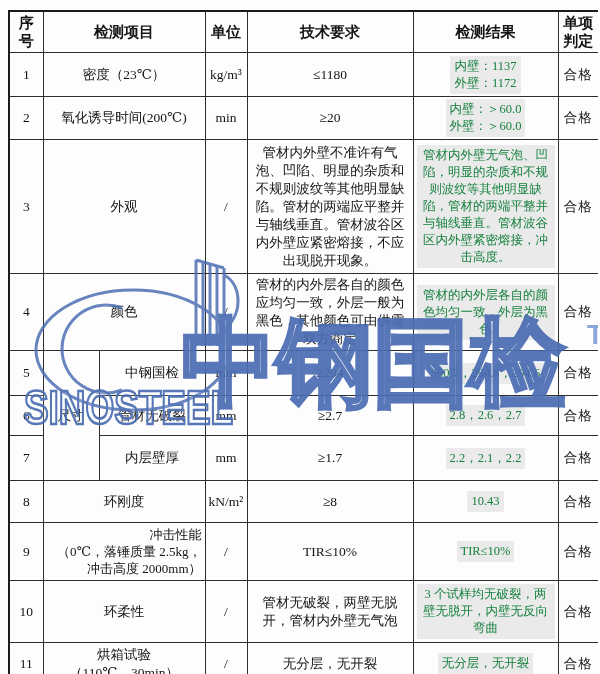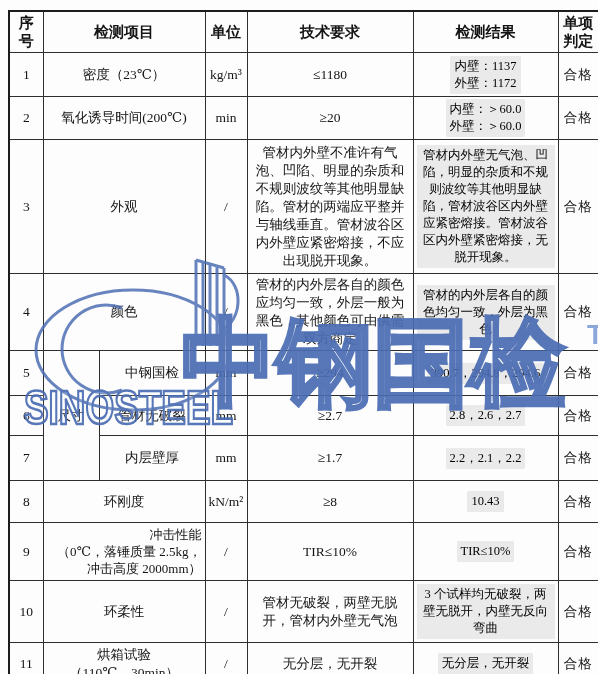--- a/index.html
+++ b/index.html
@@ -20,21 +20,21 @@
   }
   table.report th{font-weight:bold;font-size:15px;line-height:18px;}
   tr.hdr{height:38px;}
   tr.r1{height:44px;} tr.r2{height:40px;} tr.r3{height:134px;} tr.r4{height:73px;}
   tr.r5{height:45px;} tr.r6{height:40px;} tr.r7{height:45px;} tr.r8{height:42px;}
   tr.r9{height:58px;} tr.r10{height:62px;} tr.r11{height:43px;}
   td.req{font-size:13.5px;line-height:19px;}
   td.unit,td.no{font-size:14px;}
   td.judge{font-size:14px;letter-spacing:1px;}
   .res{
-    display:inline-block;background:#eaeaea;color:#000000;
+    display:inline-block;background:#eaeaea;color:#15803d;
     filter:blur(0.7px);font-size:12.5px;line-height:17px;
     padding:2px 4px;border-radius:1px;
   }
 
   
   .watermark{position:absolute;left:0;top:0;width:600px;height:674px;pointer-events:none;opacity:.92;}
   .wm-logo{position:absolute;left:26px;top:250px;}
   .wm-sino{
     position:absolute;left:24px;top:384px;width:300px;
     font-family:"Liberation Sans","DejaVu Sans",sans-serif;
@@ -101,21 +101,21 @@
         <td><span class="res">内壁：＞60.0
 外壁：＞60.0</span></td>
         <td class="judge">合格</td>
       </tr>
 
       <tr class="r3">
         <td class="no">3</td>
         <td colspan="2">外观</td>
         <td class="unit">/</td>
         <td class="req">管材内外壁不准许有气泡、凹陷、明显的杂质和不规则波纹等其他明显缺陷。管材的两端应平整并与轴线垂直。管材波谷区内外壁应紧密熔接，不应出现脱开现象。</td>
-        <td><span class="res">管材内外壁无气泡、凹陷，明显的杂质和不规则波纹等其他明显缺陷，管材波谷区内外壁应紧密熔接。管材波谷区内外壁紧密熔接，无脱开现象。</span></td>
+        <td><span class="res">管材内外壁无气泡、凹陷，明显的杂质和不规则波纹等其他明显缺陷，管材的两端平整并与轴线垂直。管材波谷区内外壁紧密熔接，冲击高度。</span></td>
         <td class="judge">合格</td>
       </tr>
 
       <tr class="r4">
         <td class="no">4</td>
         <td colspan="2">颜色</td>
         <td class="unit">/</td>
         <td class="req">管材的内外层各自的颜色应均匀一致，外层一般为黑色，其他颜色可由供需双方商定</td>
         <td><span class="res">管材的内外层各自的颜色均匀一致，外层为黑色</span></td>
         <td class="judge">合格</td>

